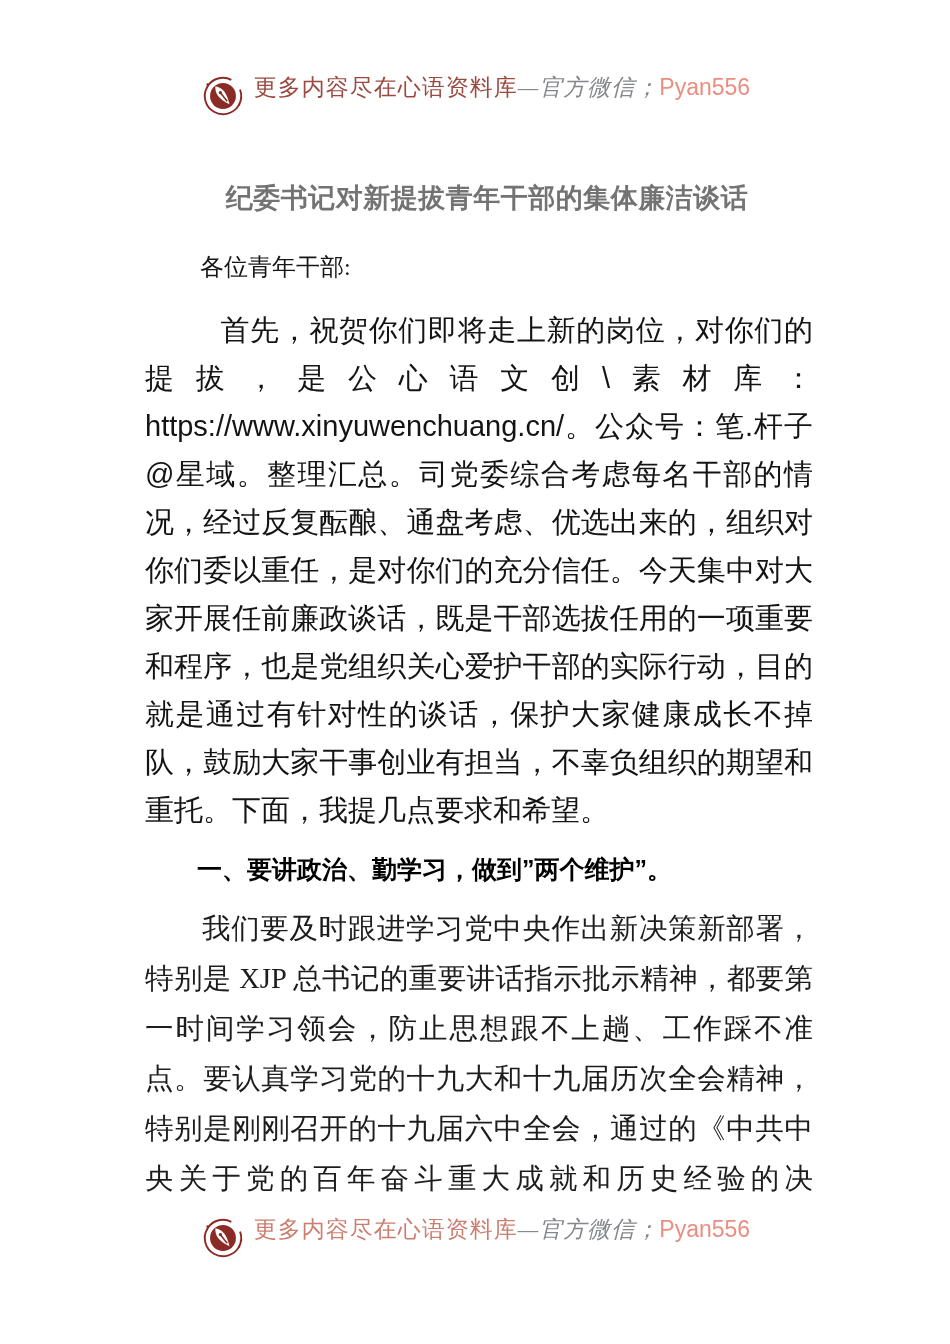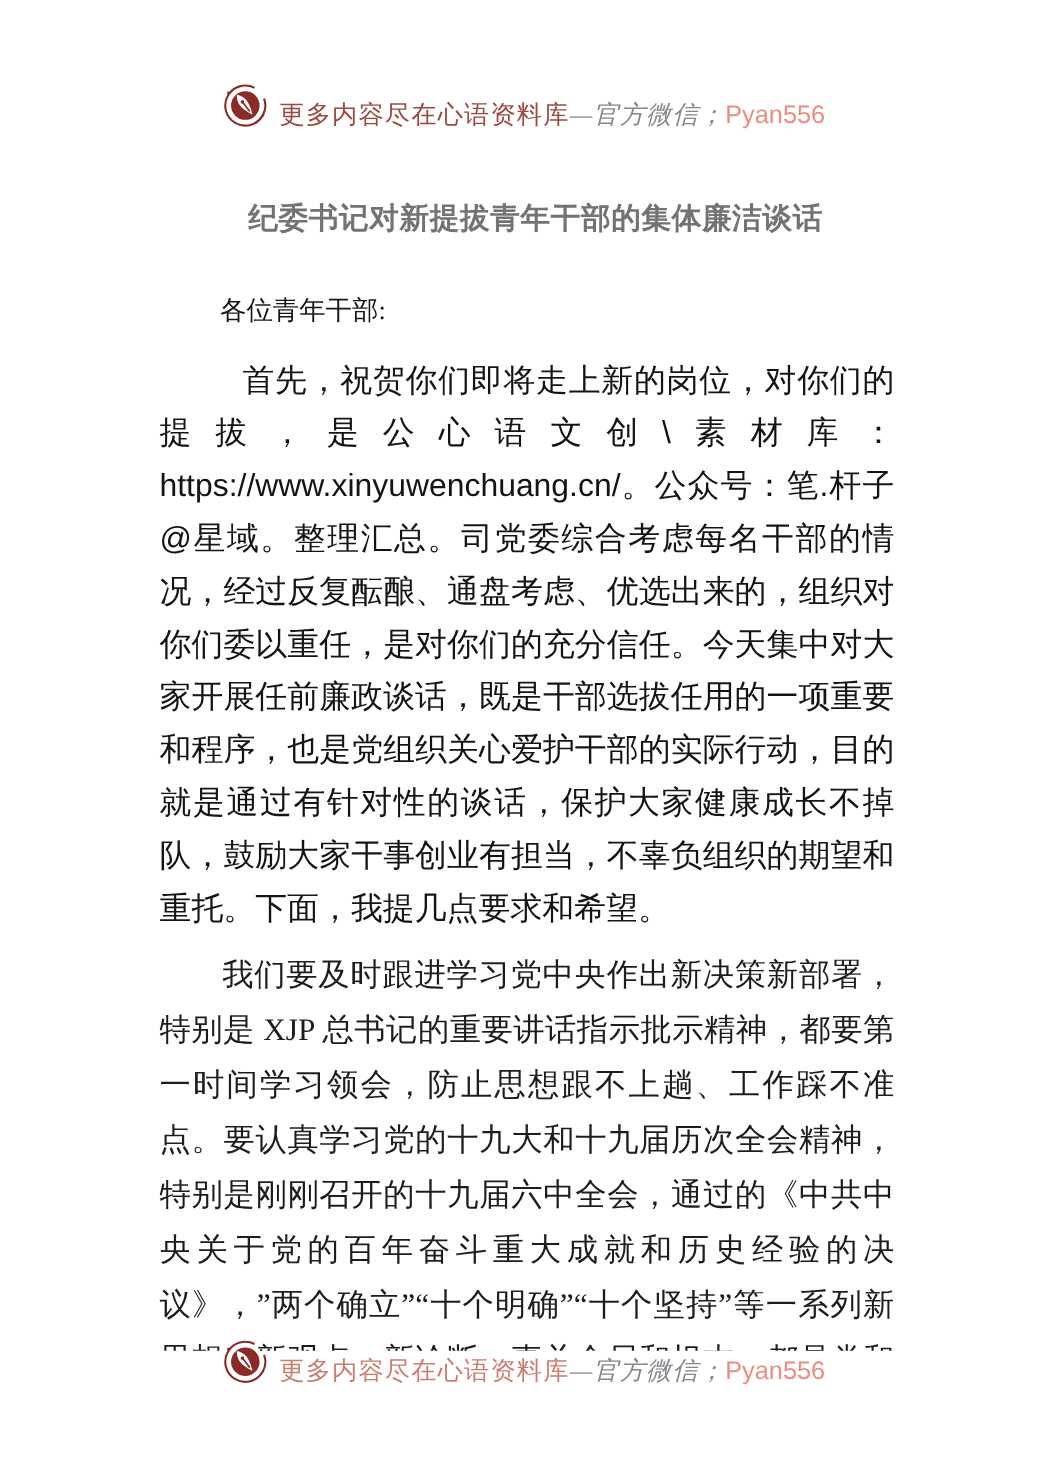--- a/index.html
+++ b/index.html
@@ -8,21 +8,21 @@
     width:950px;height:1344px;
     background:#ffffff;
     overflow:hidden;
     font-family:"Liberation Serif","DejaVu Serif",serif;
     color:#161616;
   }
 
   
   .watermark{
     position:absolute;left:0;width:100%;
-    display:flex;justify-content:center;align-items:flex-end;
+    display:flex;justify-content:center;align-items:flex-start;
     gap:8px;
   }
   .watermark.header{top:72px;}
   .watermark.footer{top:1214px;}
   .wm-logo{width:46px;height:48px;display:inline-block;flex:0 0 auto;}
   .wm-text{white-space:nowrap;font-size:23px;letter-spacing:1px;}
   .wm-main{font-family:"Liberation Serif","DejaVu Serif",serif;}
   .watermark.header .wm-main{color:var(--header_main,#9a4a40);}
   .watermark.footer .wm-main{color:var(--footer_main,#cb7e6f);}
   .wm-sep{color:var(--separator_gray,#84878b);font-style:italic;}
@@ -32,21 +32,21 @@
   .doc-title{
     position:absolute;top:168px;left:0;width:100%;
     margin:12px;text-align:center;
     font-size:27px;font-weight:bold;color:#737373;
     font-family:"Liberation Serif","DejaVu Serif",serif;
     letter-spacing:0.5px;
   }
 
   
   .content{
-    position:absolute;left:145px;top:264px;
+    position:absolute;left:145px;top:248px;
     width:668px;height:964px;overflow:hidden;
   }
   .greeting{
     margin:0 0 20px 0;
     font-size:24px;line-height:38px;
     text-indent:55px;
     font-family:"Liberation Serif","DejaVu Serif",serif;
   }
   .para{margin:0;text-align:justify;color:#1b1b1b;}
   .para1{
@@ -92,20 +92,21 @@
     <span class="wm-text">
       <span class="wm-main">更多内容尽在心语资料库</span><span class="wm-sep">—官方微信；</span><span class="wm-id">Pyan556</span>
     </span>
   </div>
 
   <h1 class="doc-title">纪委书记对新提拔青年干部的集体廉洁谈话</h1>
 
   <div class="content">
     <p class="greeting">各位青年干部:</p>
     <p class="para para1">首先，祝贺你们即将走上新的岗位，对你们的提拔，是公心语文创\素材库：https://www.xinyuwenchuang.cn/。公众号：笔.杆子@星域。整理汇总。司党委综合考虑每名干部的情况，经过反复酝酿、通盘考虑、优选出来的，组织对你们委以重任，是对你们的充分信任。今天集中对大家开展任前廉政谈话，既是干部选拔任用的一项重要和程序，也是党组织关心爱护干部的实际行动，目的就是通过有针对性的谈话，保护大家健康成长不掉队，鼓励大家干事创业有担当，不辜负组织的期望和重托。下面，我提几点要求和希望。</p>
+    <h2 class="heading">一、要讲政治、勤学习，做到”两个维护”。</h2>
     <p class="para para2">我们要及时跟进学习党中央作出新决策新部署，特别是 XJP 总书记的重要讲话指示批示精神，都要第一时间学习领会，防止思想跟不上趟、工作踩不准点。要认真学习党的十九大和十九届历次全会精神，特别是刚刚召开的十九届六中全会，通过的《中共中央关于党的百年奋斗重大成就和历史经验的决议》，”两个确立”“十个明确”“十个坚持”等一系列新思想、新观点、新论断，事关全局和根本，都是党和国家事业兴衰成败的”国之大者”，更要入脑入心，要做到学思用贯通、知信行统一。职级越往上工作越重要，新情况新问题也会越多，要学会在 XJP 新时代</p>
   </div>
 
   <div class="watermark footer">
     <span class="wm-logo">
       <svg viewBox="0 0 48 48" width="46" height="48" aria-hidden="true">
         <circle cx="24" cy="24" r="19" fill="none" stroke="#8b2b26" stroke-width="2" stroke-dasharray="88 14" transform="rotate(30 24 24)"></circle>
         <circle cx="24" cy="24" r="13.5" fill="#8b2b26"></circle>
         <g transform="rotate(-38 24 24)">
           <path d="M24 11 C29 17 29.5 23 24 35 C18.5 23 19 17 24 11 Z" fill="#ffffff"></path>

